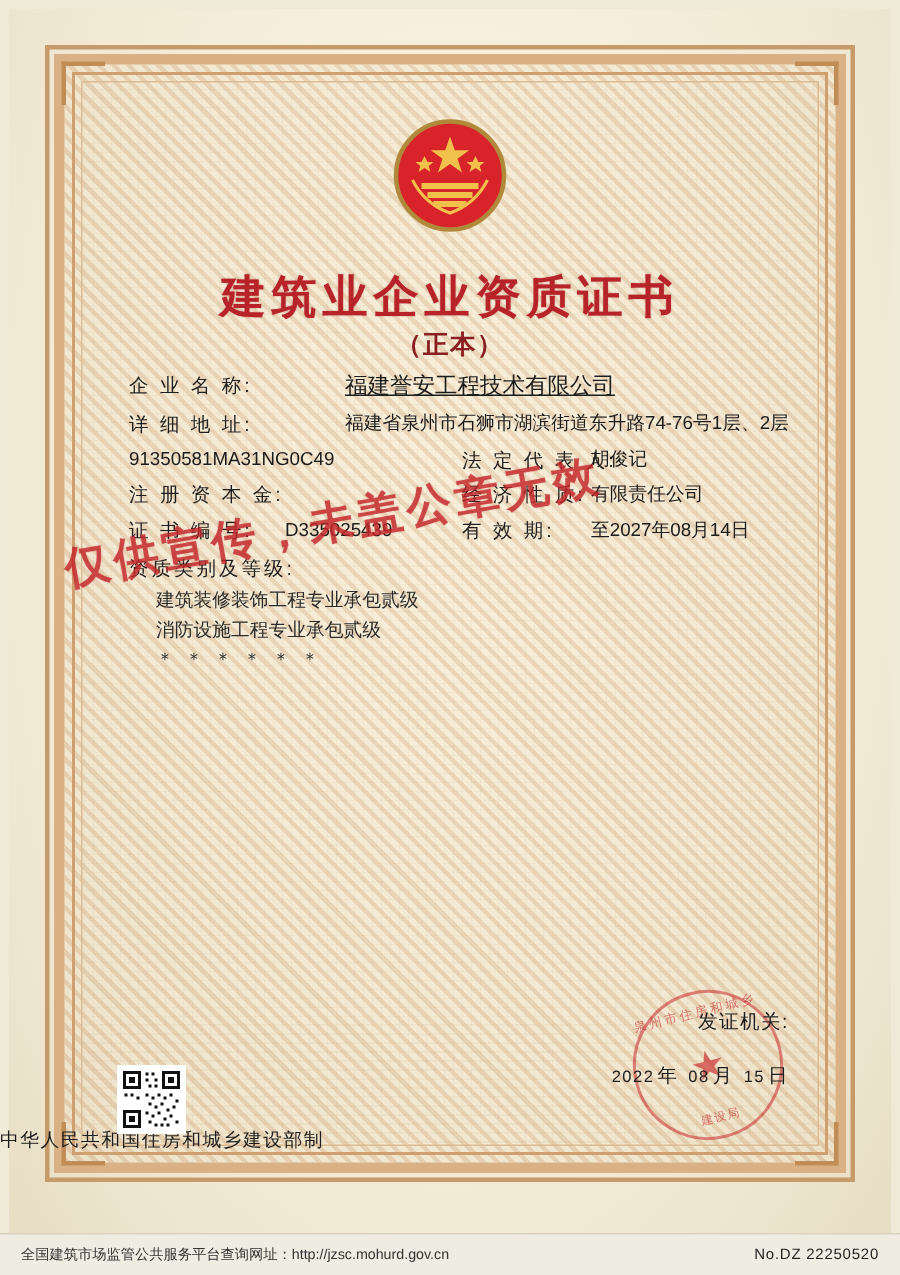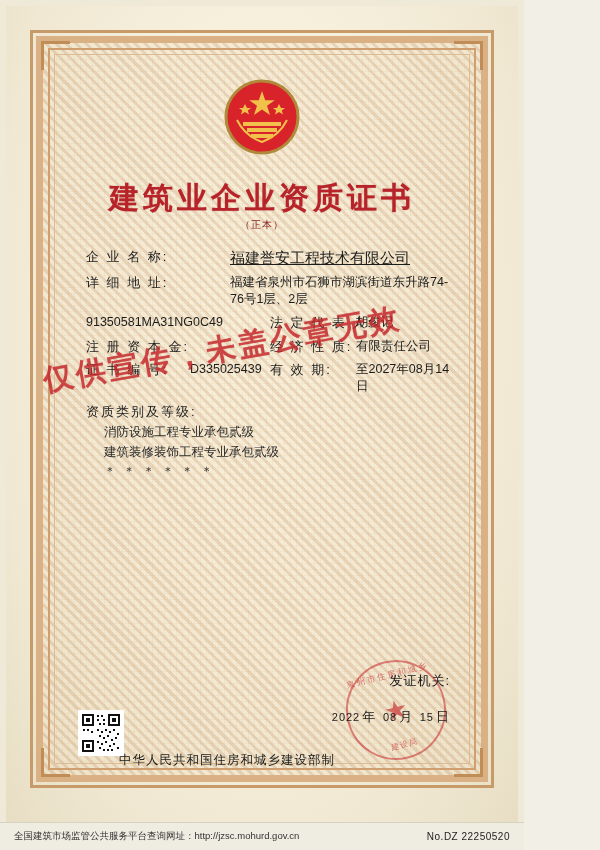--- a/index.html
+++ b/index.html
@@ -4,21 +4,21 @@
 <style>
   html,body{margin:0;padding:0;}
   body{
     width:600px;height:850px;
     background:#f2efe6;
     font-family:"Liberation Sans","DejaVu Sans",sans-serif;
     overflow:hidden;
   }
   .page{
     position:relative;
-    width:524px;height:850px;
+    width:600px;height:850px;
     background:
       radial-gradient(ellipse at 50% 38%, #fbf6e4 0%, #f6efdc 45%, #f0e8d2 72%, #e6dcc2 100%);
     box-sizing:border-box;
   }
   
   .paper-edge{
     position:absolute;inset:0;
     border:6px solid #efe9d8;
     box-sizing:border-box;
     pointer-events:none;
@@ -79,21 +79,21 @@
     position:absolute;left:0;right:0;top:178px;
     text-align:center;
     font-family:"DejaVu Sans","Liberation Sans",sans-serif;
     font-size:30px;font-weight:bold;letter-spacing:4px;
     color:#b8232a;
     text-shadow:0 0 1px rgba(150,20,25,.5);
   }
   .subtitle{
     position:absolute;left:0;right:0;top:218px;
     text-align:center;
-    font-size:10px;color:#8a1f22;letter-spacing:1px;
+    font-size:17px;color:#8a1f22;letter-spacing:1px;font-weight:bold;
   }
 
   
   .fields{
     position:absolute;left:86px;top:248px;right:70px;
     color:#2b2b2b;
     font-size:12.5px;
     line-height:1.35;
   }
   .row{display:flex;align-items:flex-start;margin-bottom:6px;gap:40px;}
@@ -142,21 +142,21 @@
     position:absolute;right:74px;top:672px;
     font-size:13px;color:#1c1c1c;letter-spacing:1px;text-align:right;
   }
   .date-line{
     position:absolute;right:74px;top:708px;
     font-size:13px;color:#1c1c1c;letter-spacing:1px;
   }
   .date-line .num{font-size:11px;margin:0 2px;}
   .ministry{
     position:absolute;left:0;right:70px;top:752px;
-    text-align:center;
+    text-align:left;
     font-size:12.5px;color:#1c1c1c;letter-spacing:1px;
   }
 
   
   .seal{
     position:absolute;right:78px;top:660px;
     width:96px;height:96px;border-radius:50%;
     border:2.5px solid rgba(200,40,45,.55);
     color:rgba(200,40,45,.6);
     transform:rotate(-14deg);
@@ -279,22 +279,22 @@
         <div class="c2">
           <div class="lbl">有 效 期:</div>
           <div class="val">至2027年08月14日</div>
         </div>
       </div>
     </div>
 
     <div style="margin-top:8px;">
       <div class="lbl" style="width:auto;">资质类别及等级:</div>
       <div class="scope" style="padding-left:18px;">
+        <div>建筑装修装饰工程专业承包贰级</div>
         <div>消防设施工程专业承包贰级</div>
-        <div>建筑装修装饰工程专业承包贰级</div>
         <div class="stars">＊ ＊ ＊ ＊ ＊ ＊</div>
       </div>
     </div>
   </div>
 
   <div class="watermark">仅供宣传，未盖公章无效</div>
 
   <div class="seal">
     <div class="txt-top">泉州市住房和城乡</div>
     <div class="star">★</div>

